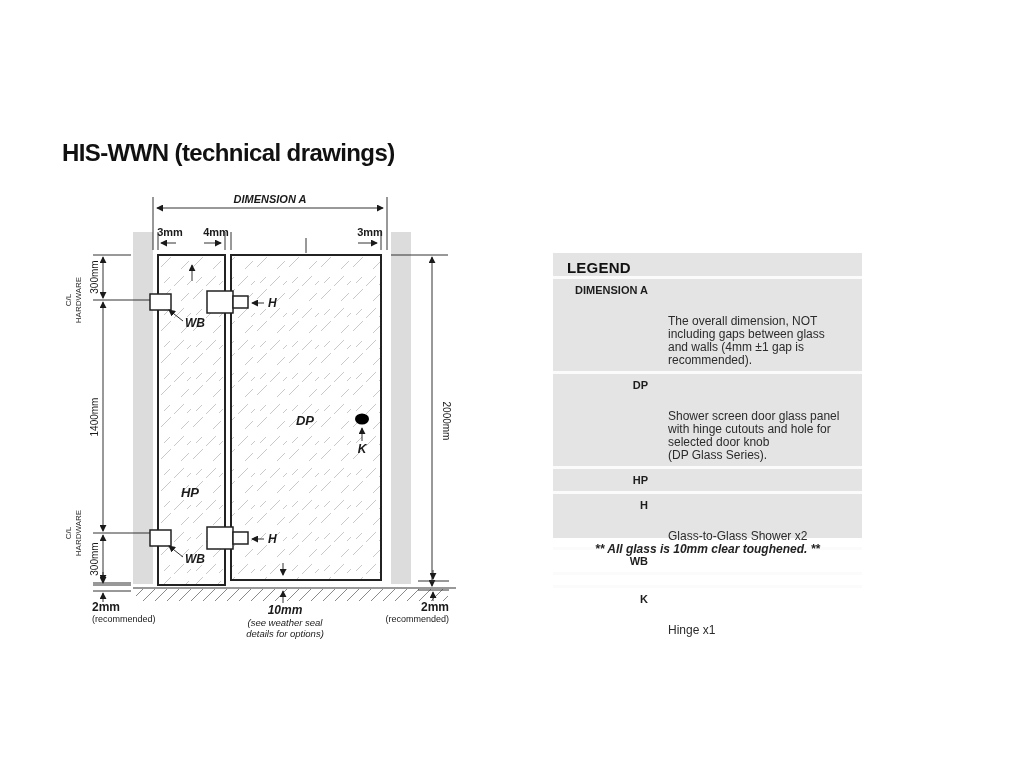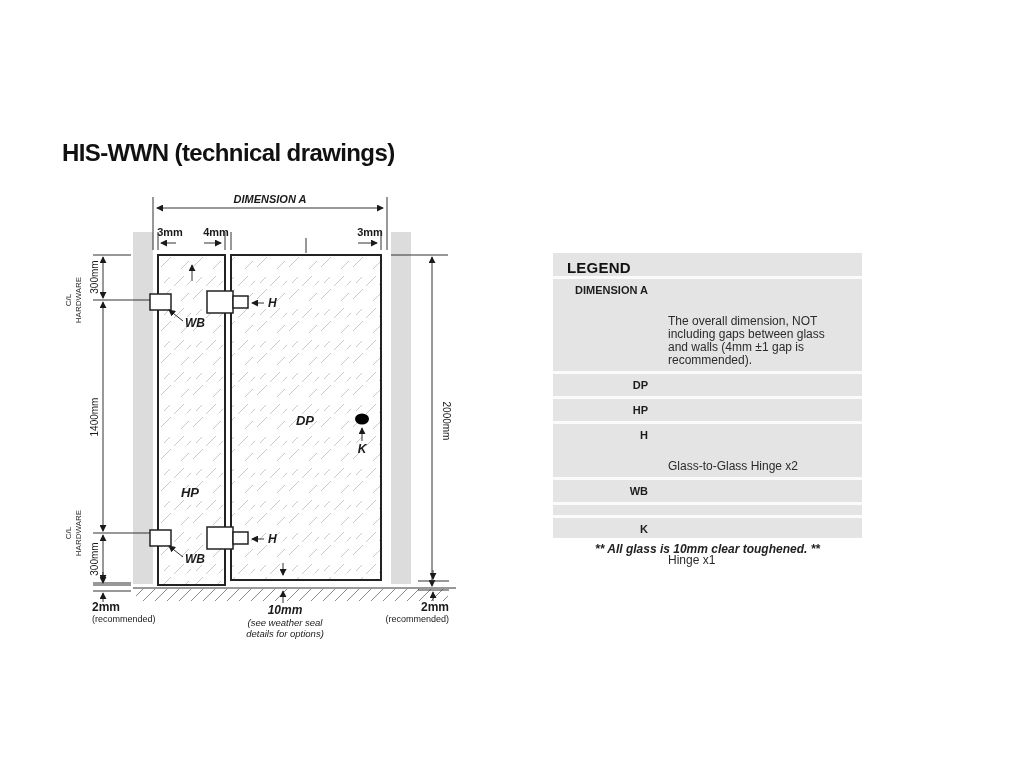--- a/index.html
+++ b/index.html
@@ -209,29 +209,33 @@
   <div class="legend-row">
     <div class="term">DIMENSION A</div>
     <div class="desc">The overall dimension, NOT
 including gaps between glass
 and walls (4mm ±1 gap is
 recommended).</div>
   </div>
 
   <div class="legend-row">
     <div class="term">DP</div>
+    <div class="desc">Shower screen door glass panel
+with hinge cutouts and hole for
+selected door knob
+(DP Glass Series).</div>
   </div>
 
   <div class="legend-row">
     <div class="term">HP</div>
   </div>
 
   <div class="legend-row">
     <div class="term">H</div>
-    <div class="desc">Glass-to-Glass Hinge x2</div>
+    <div class="desc">Glass-to-Glass Shower x2</div>
   </div>
 
   <div class="legend-row">
     <div class="term">WB</div>
   </div>
 
   <div class="legend-row empty">
     <div class="term"></div>
     <div class="desc"></div>
   </div>

